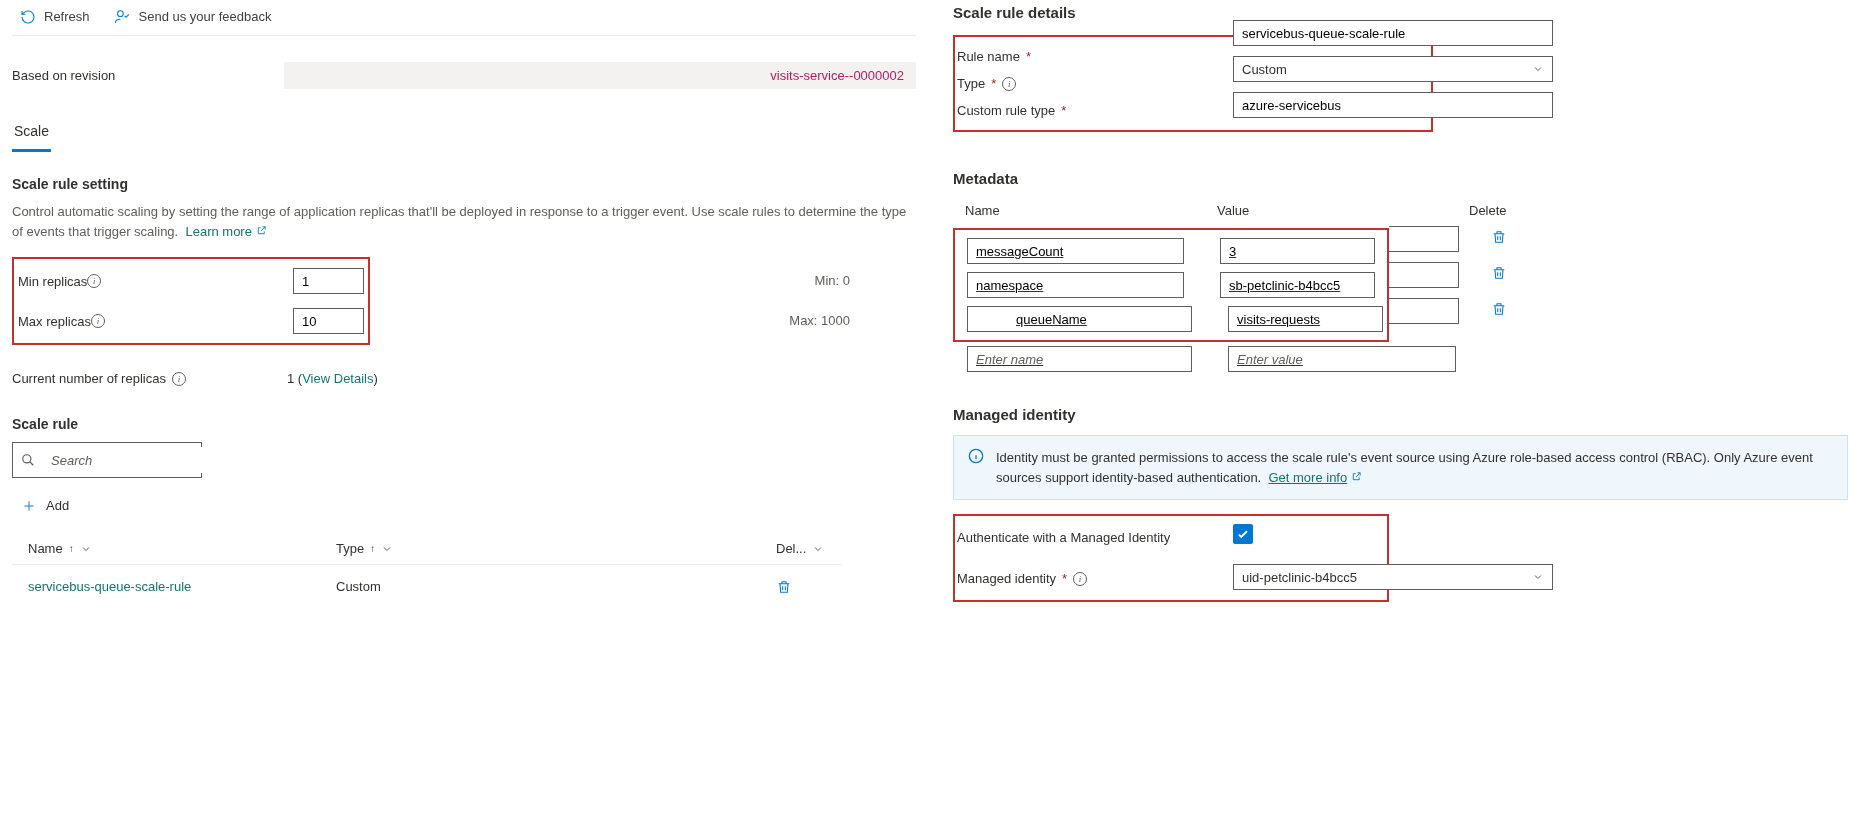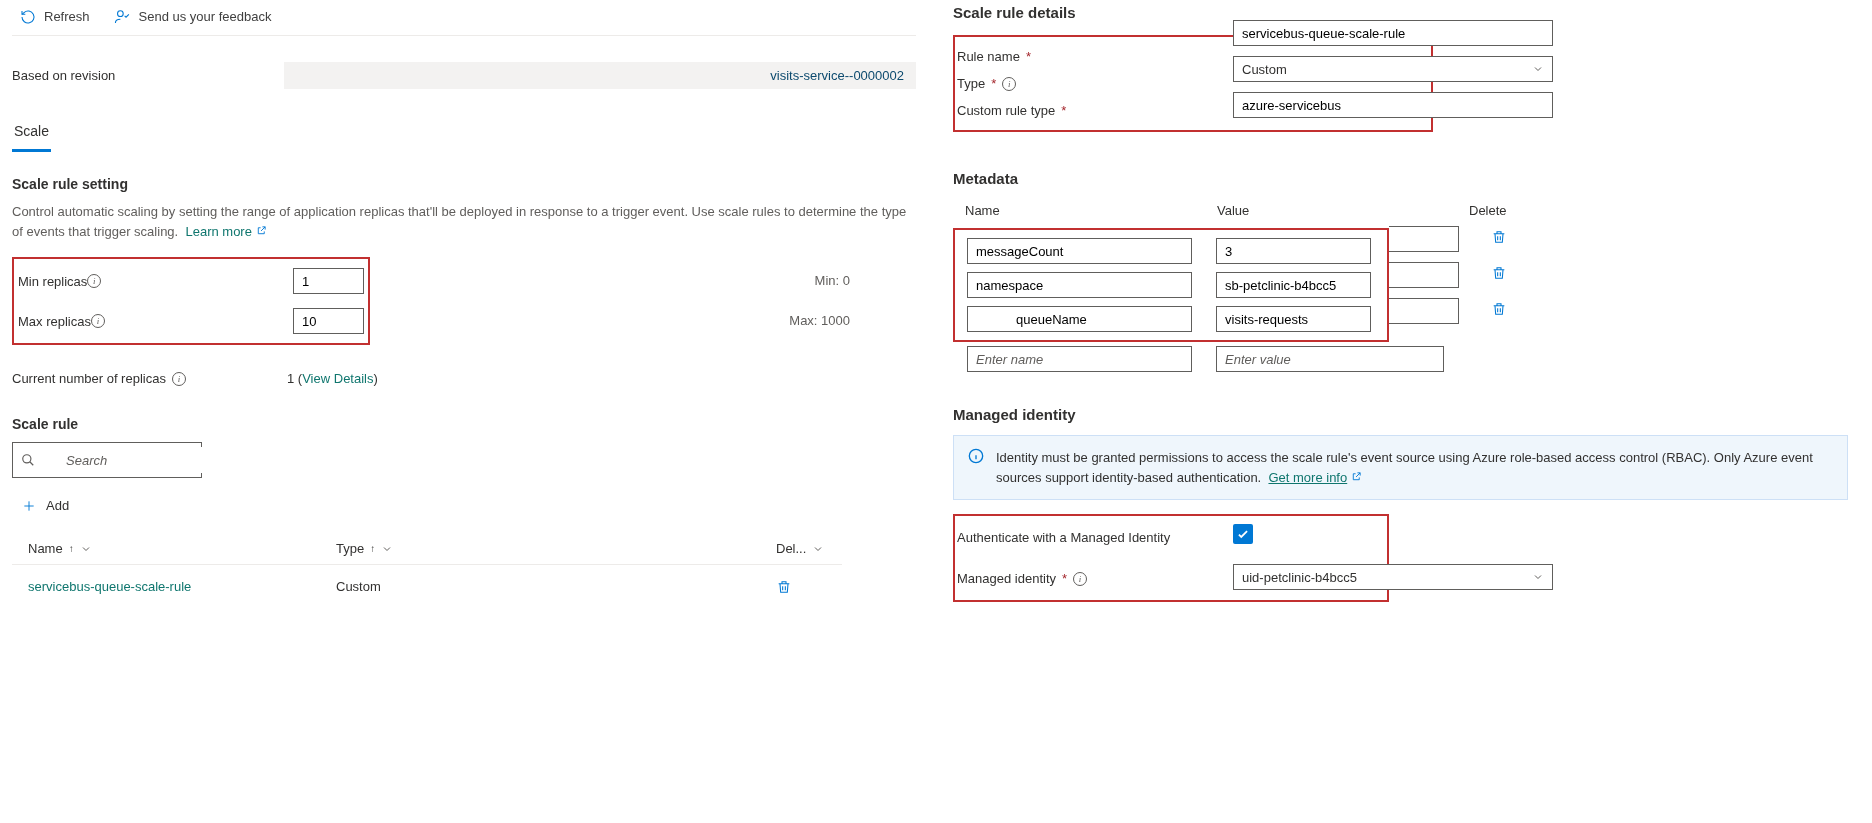--- a/index.html
+++ b/index.html
@@ -11,21 +11,21 @@
 
     .toolbar { display: flex; gap: 24px; padding: 8px 0 10px 8px; border-bottom: 1px solid #edebe9; }
     .tbtn { display: flex; align-items: center; gap: 8px; color: #404040; cursor: pointer; }
     .tbtn svg { stroke: #0078d4; }
 
     .form-row { display: flex; align-items: center; padding: 6px 0; }
     .form-row .lab { width: 275px; display: flex; align-items: center; gap: 6px; }
     .req { color: #a4262c; }
     .info-ic { width: 14px; height: 14px; border: 1px solid #605e5c; border-radius: 50%; display: inline-flex; align-items: center; justify-content: center; font-size: 9px; color: #605e5c; font-style: italic; font-family: Georgia, serif; }
 
-    .revision-val { background: #f3f2f1; color: #0c4a6e; padding: 6px 12px; width: 640px; font-size: 13px; }
+    .revision-val { background: #f3f2f1; color: #be185d; padding: 6px 12px; width: 640px; font-size: 13px; }
 
     .tabs { margin-top: 22px; }
     .tab { display: inline-block; padding: 6px 2px 10px 2px; color: #323130; border-bottom: 3px solid #0078d4; font-size: 14px; }
 
     .section-h { font-weight: 600; font-size: 14px; margin: 24px 0 10px 0; }
     .section-h.big { font-size: 15px; }
 
     .desc { color: #605e5c; line-height: 1.5; margin-bottom: 16px; }
     .link { color: #0f766e; cursor: pointer; }
     .link-u { text-decoration: underline; }
@@ -36,21 +36,21 @@
     .rep-row { display: flex; align-items: center; height: 40px; }
     .rep-row .lab { width: 275px; display: flex; align-items: center; gap: 0; }
     .rep-row input { width: 71px; height: 28px; border: 1px solid #605e5c; border-left: none; padding: 0 8px; font-family: inherit; font-size: 13px; }
     .hl-box .rep-row input { border-left: 1px solid #605e5c; }
 
     input[type=text], .dd { height: 26px; border: 1px solid #605e5c; padding: 0 8px; font-family: inherit; font-size: 13px; background: #fff; }
     input::placeholder { color: #605e5c; font-style: italic; }
     .dd { display: flex; align-items: center; justify-content: space-between; width: 320px; }
     .dd .chev { margin-left: auto; }
 
-    .search-box { display: flex; align-items: center; border: 1px solid #605e5c; width: 190px; height: 36px; padding: 0 8px; gap: 23px; }
+    .search-box { display: flex; align-items: center; border: 1px solid #605e5c; width: 190px; height: 36px; padding: 0 8px; gap: 8px; }
     .search-box input { border: none; outline: none; flex: 1; font-family: inherit; font-size: 13px; }
 
     .add-btn { display: flex; align-items: center; gap: 10px; color: #323130; margin: 20px 0; cursor: pointer; padding-left: 10px; }
     .add-btn svg { stroke: #0078d4; }
 
     .rule-table { width: 830px; }
     .rthead { display: flex; border-bottom: 1px solid #edebe9; padding: 8px 16px; font-size: 13px; color: #323130; }
     .rthead .c1 { width: 308px; display:flex; align-items:center; gap:6px; }
     .rthead .c2 { width: 440px; display:flex; align-items:center; gap:6px; }
     .rthead .c3 { flex:1; display:flex; align-items:center; gap:6px; }
@@ -58,21 +58,21 @@
     .rtrow .c1 { width: 308px; }
     .rtrow .c2 { width: 440px; }
     .rtrow .c3 { flex:1; text-align:center; }
     .del-ic svg { stroke: #0078d4; }
 
     .meta-table { margin-top: 10px; }
     .mthead { display: flex; padding: 6px 12px 10px 12px; color: #323130; }
     .mthead .mc1 { width: 252px; }
     .mthead .mc2 { width: 252px; }
     .mthead .mc3 { flex:1; text-align:left; }
-    .mtrow { display: flex; align-items: flex-start; padding: 4px 12px; gap: 24px; }
+    .mtrow { display: flex; align-items: flex-start; padding: 4px 12px; gap: 36px; text-decoration: underline; }
     .mtrow input { width: 228px; }
 
     .info-banner { background: #eff6fc; border: 1px solid #cde0f6; padding: 12px 14px; display: flex; gap: 12px; line-height: 1.5; color: #323130; margin-top: 12px; margin-bottom: 14px; }
     .info-banner .iic { color: #0078d4; flex-shrink: 0; }
 
     .checkbox { width: 20px; height: 20px; background: #0078d4; border-radius: 2px; display: flex; align-items: center; justify-content: center; }
     .checkbox svg { stroke: #fff; }
 
     .sort-arr { font-size: 10px; }
     .chev svg { stroke: #605e5c; }

